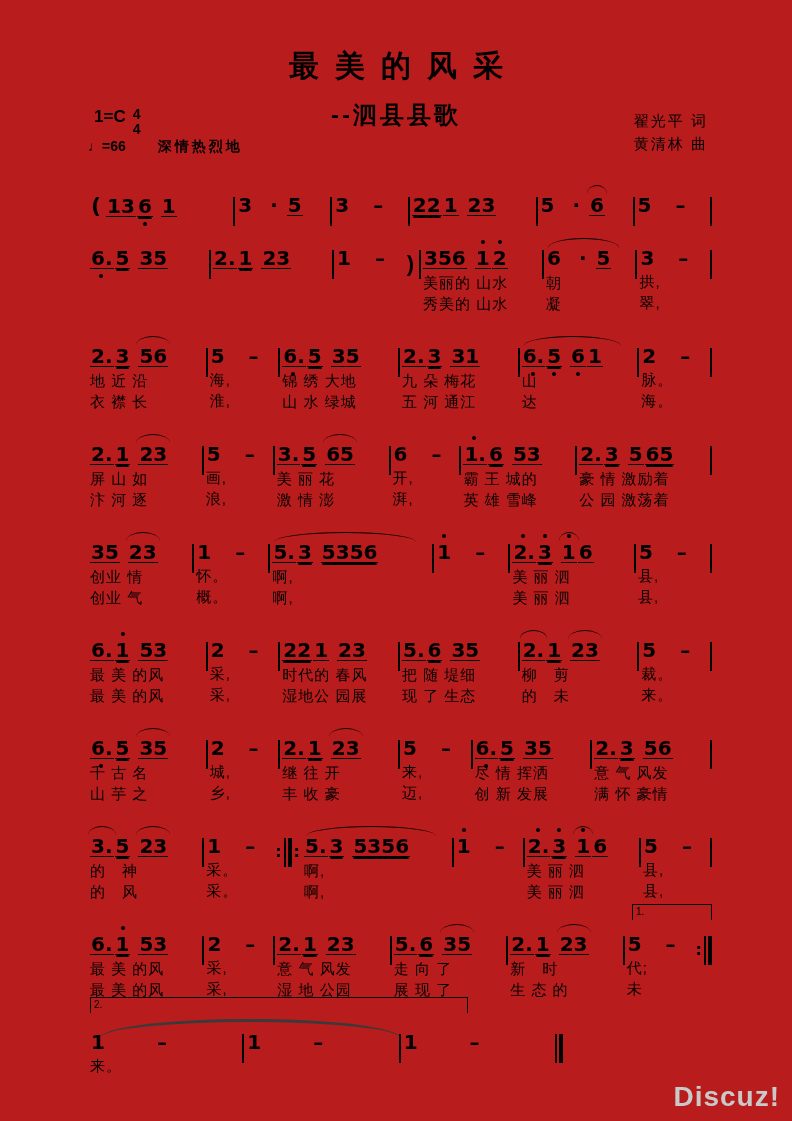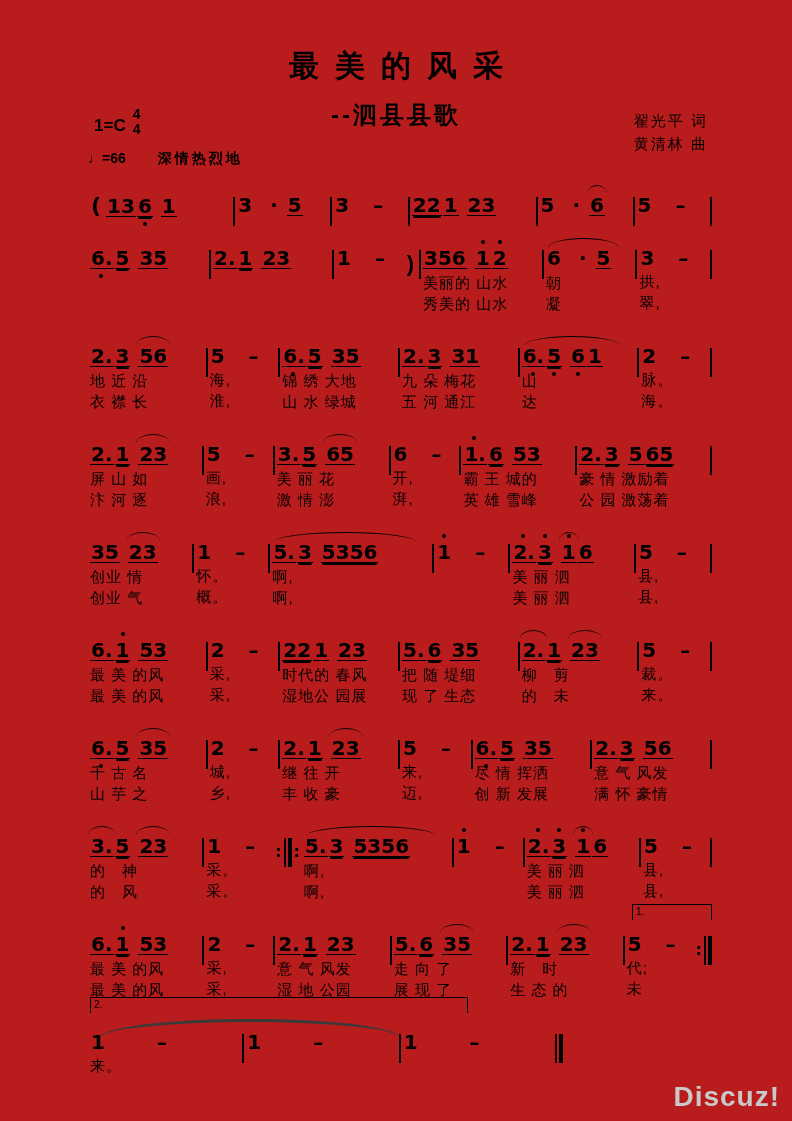--- a/index.html
+++ b/index.html
@@ -3,25 +3,25 @@
 <meta charset="utf-8">
 <style>
   html,body{margin:0;padding:0;background:#e9e9e9;}
   .page{width:792px;height:1121px;background:#b91c1c;position:relative;overflow:hidden;
         color:#000;font-family:"Liberation Sans","DejaVu Sans",sans-serif;margin:0 auto;}
   .title{margin:0;padding-top:46px;text-align:center;font-size:30px;font-weight:bold;
          letter-spacing:16px;text-indent:16px;}
   .subtitle{margin-top:12px;text-align:center;font-size:24px;font-weight:600;letter-spacing:3px;}
   .meta{position:relative;height:46px;margin:0 84px 0 88px;}
   .keysig{position:absolute;left:6px;top:-24px;font-size:17px;font-weight:bold;
-          display:flex;align-items:flex-end;gap:7px;}
+          display:flex;align-items:flex-start;gap:7px;}
   .frac{display:inline-flex;flex-direction:column;align-items:center;font-size:14px;
         line-height:1.05;font-weight:bold;}
   .credits{position:absolute;right:0;top:-22px;font-size:15px;line-height:1.55;letter-spacing:2px;}
-  .tempo{position:absolute;left:0;bottom:9px;font-size:14px;font-weight:bold;}
+  .tempo{position:absolute;left:0;bottom:21px;font-size:14px;font-weight:bold;}
   .tempo .expr{margin-left:28px;letter-spacing:3px;}
 
   .score{margin:6px 80px 0 88px;}
   .system{margin-bottom:20px;position:relative;}
   .system.nolyr{margin-bottom:9px;}
   .mrow{display:flex;align-items:flex-start;}
   .mcell{display:flex;flex-direction:column;min-width:max-content;flex-basis:0;}
   .notes{position:relative;display:flex;align-items:baseline;padding:12px 2px 3px 2px;
          font-family:"DejaVu Sans",sans-serif;font-weight:bold;font-size:20px;line-height:1;
          white-space:nowrap;}

